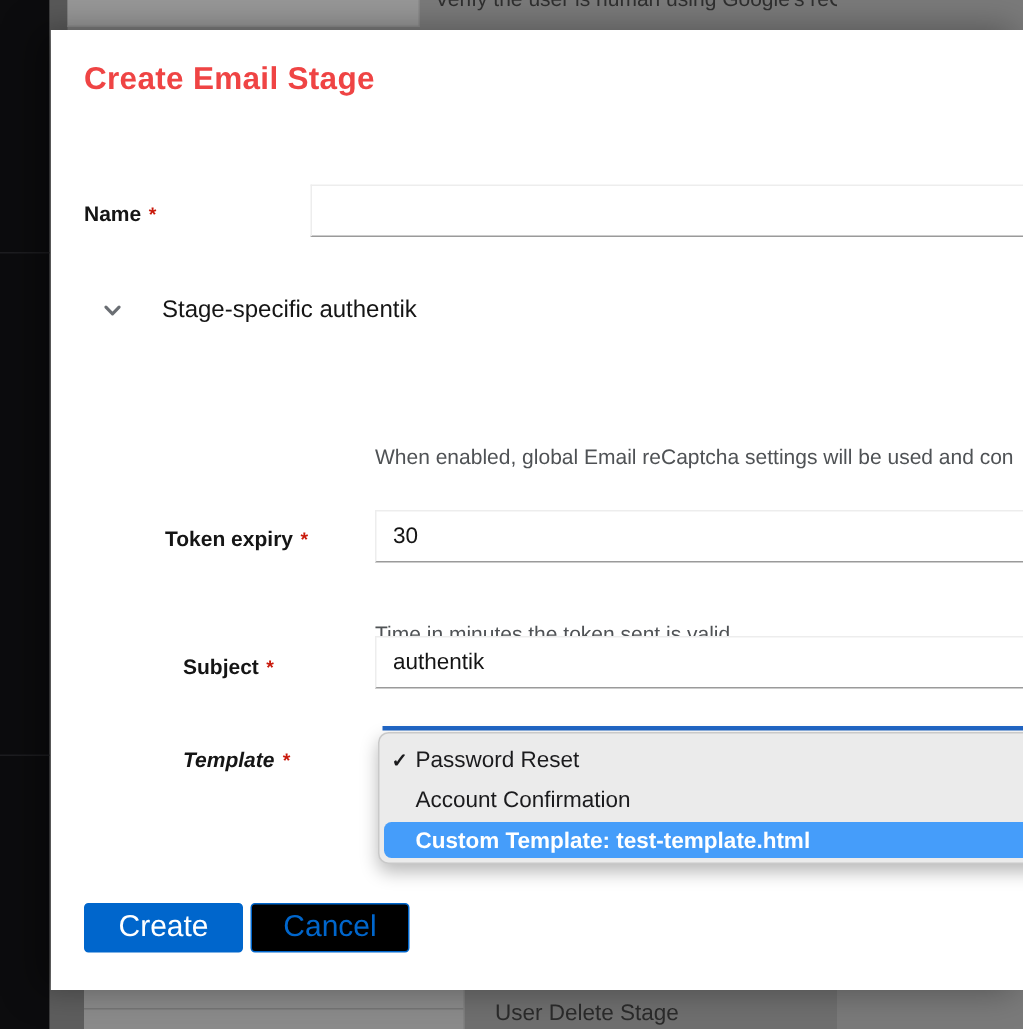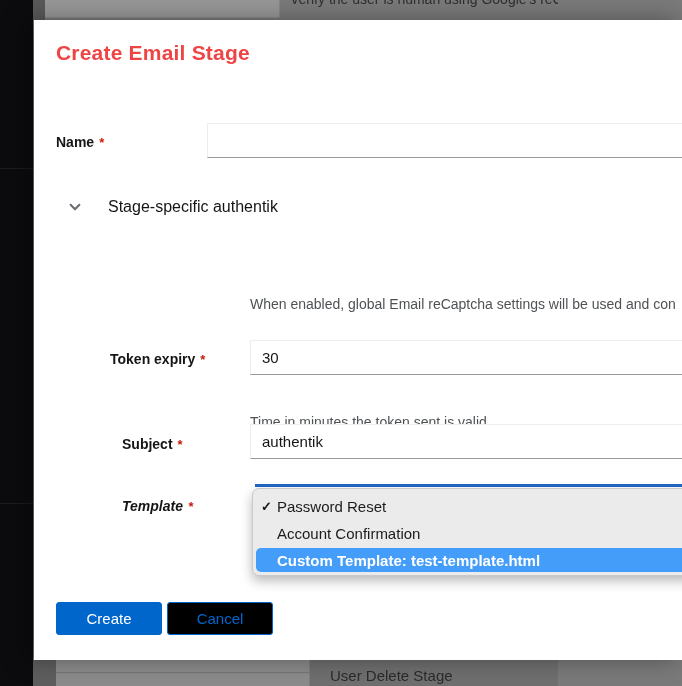--- a/index.html
+++ b/index.html
@@ -41,21 +41,21 @@
   .checkbox-label{margin-left:9px;font-size:15px;color:#151515;}
   .helper{position:absolute;font-size:14px;color:#4f5255;white-space:nowrap;}
 
   
   .select-focus-line{position:absolute;left:221px;top:464px;width:440px;height:3px;background:#2066c6;}
   .dropdown{position:absolute;left:218px;top:468px;width:448px;height:88px;background:#ebebeb;border:1px solid #c9c9c9;border-radius:7px;box-shadow:0 5px 12px rgba(0,0,0,.28);padding-top:4px;}
   .dd-item{height:27px;display:flex;align-items:center;font-size:15px;font-weight:500;color:#1b1b1d;cursor:pointer;padding-left:24px;position:relative;white-space:nowrap;}
   .dd-check{position:absolute;left:8px;font-size:13px;font-weight:700;color:#1b1b1d;}
   .dd-item.highlight{height:24px;margin:1px 3px 0 3px;padding-left:21px;border-radius:5px;background:#459dfa;color:#ffffff;font-weight:600;}
 
-  .btn{position:absolute;top:582px;width:106px;height:33px;border-radius:3px;font-size:15px;display:flex;align-items:center;justify-content:center;cursor:pointer;}
+  .btn{position:absolute;top:582px;width:106px;height:33px;border-radius:3px;font-size:20px;display:flex;align-items:center;justify-content:center;cursor:pointer;}
   .btn.primary{left:22px;background:#0066cc;color:#ffffff;border:1px solid #0066cc;}
   .btn.secondary{left:133px;background:#000000;color:#0066cc;border:1px solid #0066cc;}
 </style>
 </head>
 <body>
 
 <div class="screen">
 
   <div class="bg-row top">
     <div class="bg-edge-top"></div>

